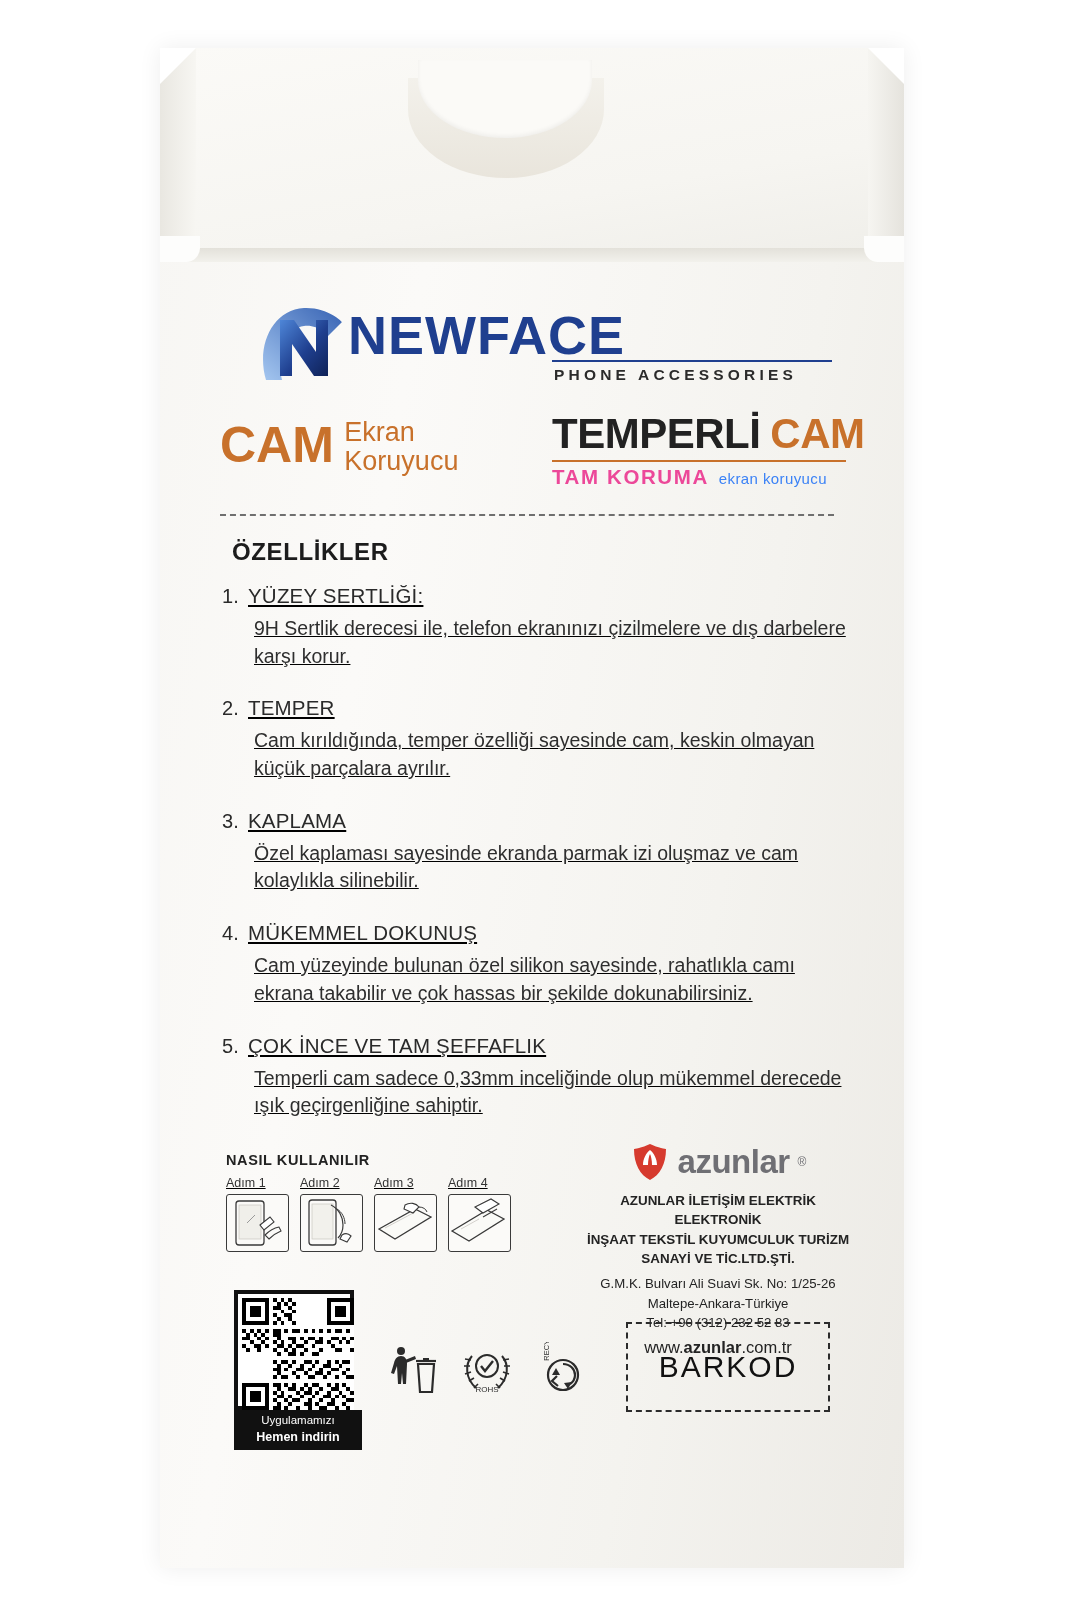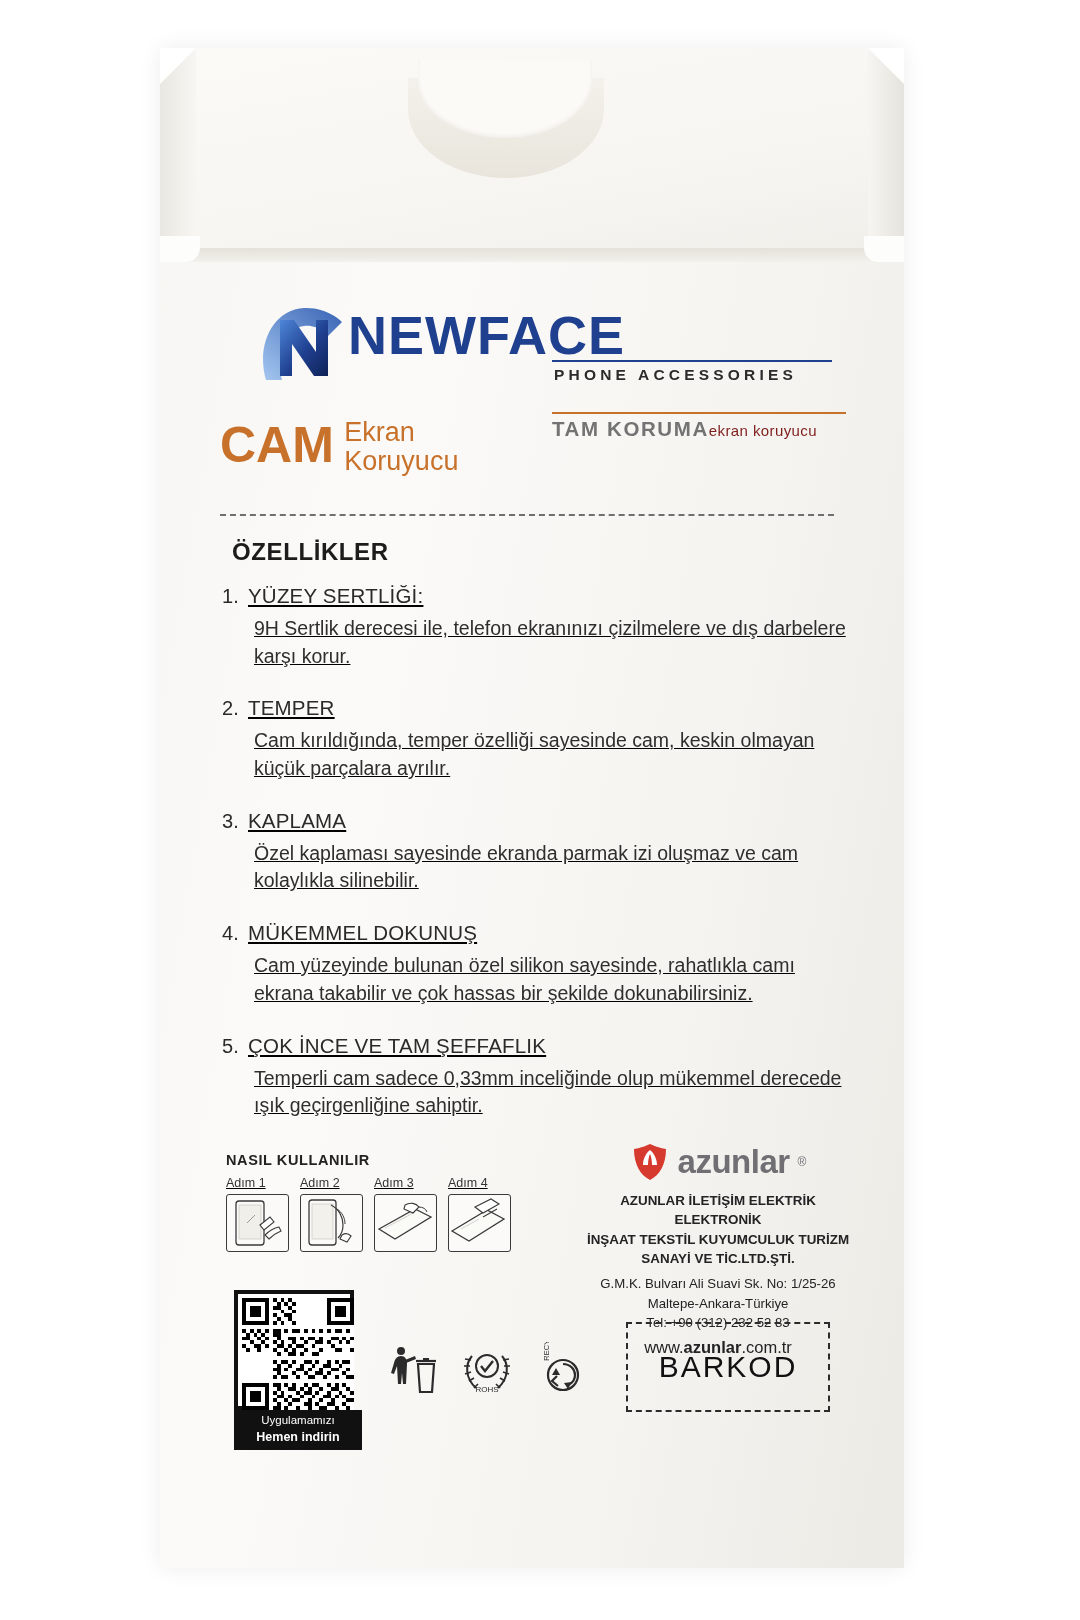--- a/index.html
+++ b/index.html
@@ -80,22 +80,22 @@
   #cam-big{font-size:50px;font-weight:bold;color:#c8712b;letter-spacing:0px;display:inline-block;vertical-align:top;}
   #cam-words{display:inline-block;vertical-align:top;margin-left:6px;margin-top:2px;}
   .cam-w{font-size:27px;color:#c8712b;line-height:1.08;font-weight:500;}
 
   #temp-block{position:absolute;left:356px;top:4px;}
   #temp-line1{white-space:nowrap;}
   #temp-t{font-size:42px;font-weight:bold;color:#222;letter-spacing:-.5px;}
   #temp-c{font-size:42px;font-weight:bold;color:#c8712b;letter-spacing:-.5px;margin-left:10px;}
   #temp-rule{width:294px;height:2px;background:#c8712b;margin-top:2px;}
   #temp-line2{margin-top:3px;white-space:nowrap;}
-  #temp-tam{font-size:20.5px;font-weight:bold;color:#737373;letter-spacing:1.6px;}
-  #temp-ekran{font-size:15px;color:#7f1d1d;letter-spacing:.4px;}
+  #temp-tam{font-size:20.5px;font-weight:bold;color:#ec4899;letter-spacing:1.6px;}
+  #temp-ekran{font-size:15px;color:#3b82f6;margin-left:10px;letter-spacing:.4px;}
 
   
   #dash{margin:4px 0 0 24px;width:614px;border-top:2.5px dashed #6f6f6f;}
 
   
   #feat-title{margin:22px 0 0 36px;font-size:24px;font-weight:bold;color:#1c1c1c;letter-spacing:.6px;}
   #features{margin-top:18px;}
   .feat{position:relative;margin:0 0 26px 0;padding-left:26px;text-decoration:underline;}
   .feat-head{font-size:20.5px;color:#2a2a2a;letter-spacing:.2px;}
   .feat-num{display:inline-block;width:26px;color:#2a2a2a;font-size:20px;}
@@ -185,20 +185,23 @@
 
     <div id="titles">
       <div id="cam-block">
         <span id="cam-big">CAM</span>
         <span id="cam-words">
           <div class="cam-w">Ekran</div>
           <div class="cam-w">Koruyucu</div>
         </span>
       </div>
       <div id="temp-block">
+        <div id="temp-line1">
+          <span id="temp-t">TEMPERLİ</span><span id="temp-c">CAM</span>
+        </div>
         <div id="temp-rule"></div>
         <div id="temp-line2">
           <span id="temp-tam">TAM KORUMA</span><span id="temp-ekran">ekran koruyucu</span>
         </div>
       </div>
     </div>
 
     <div id="dash"></div>
 
     <div id="feat-title">ÖZELLİKLER</div>

